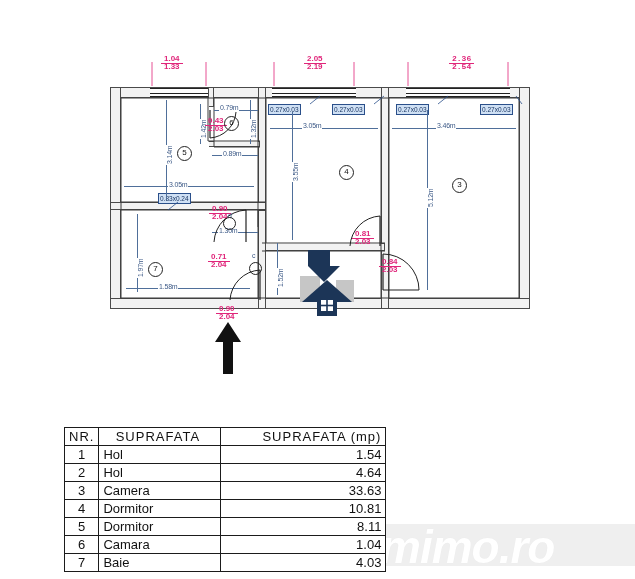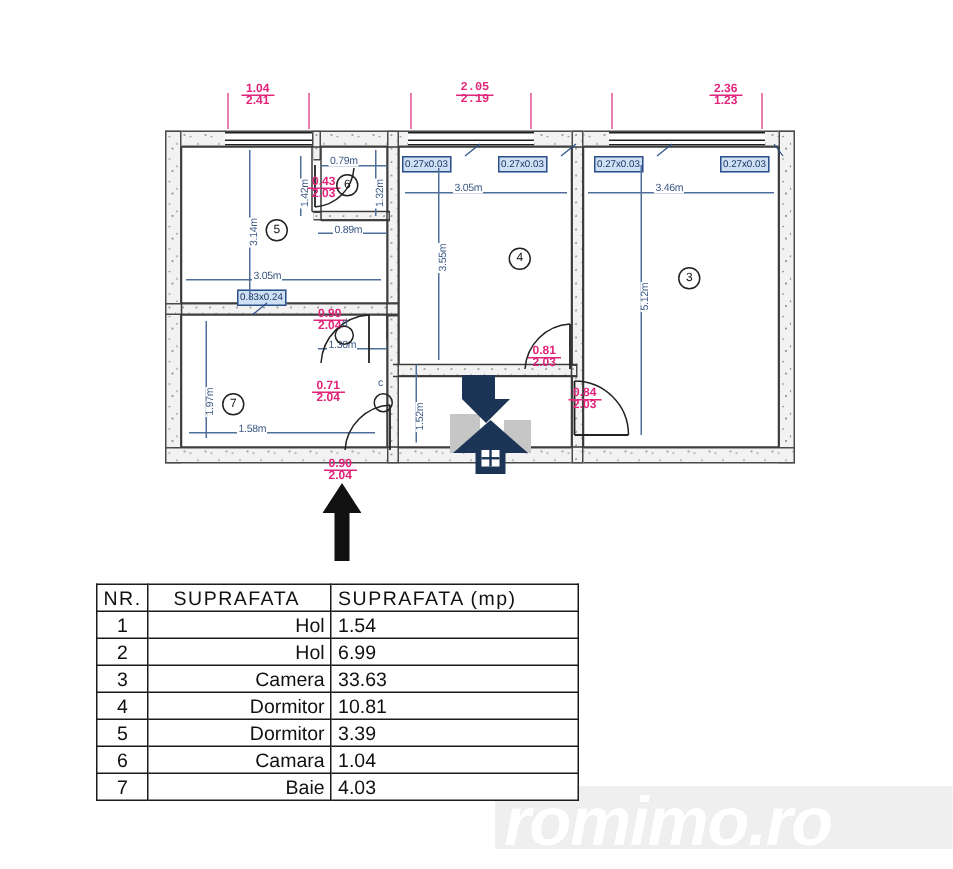--- a/index.html
+++ b/index.html
@@ -190,22 +190,22 @@
     border: 1px solid #1b1b1b;
     font-weight: normal;
     font-size: 13px;
     color: #111;
     padding: 1px 4px;
     height: 17px;
     box-sizing: border-box;
   }
   #areas-table th { letter-spacing: 1px; }
   .col-nr  { width: 34px;  text-align: center; }
-  .col-dest{ width: 122px; text-align: right; padding-left: 7px; }
-  .col-sup { width: 165px; text-align: left; }
+  .col-dest{ width: 122px; text-align: left; padding-left: 7px; }
+  .col-sup { width: 165px; text-align: right; }
   #areas-table thead th.col-dest { text-align: center; padding-left: 0; }
 </style>
 </head>
 <body>
 
 <div id="stage">
 
   <div class="abs" id="floorplan" style="left:0; top:0; width:635px; height:390px;">
 
     <div class="wall" style="left:110px; top:87px; width:420px; height:11px;"></div>
@@ -259,31 +259,31 @@
         </g>
       </svg>
     </div>
 
     <div class="win-wall" style="left:150px; top:88px; width:58px; height:9px;"></div>
     <div class="win-wall" style="left:272px; top:88px; width:84px; height:9px;"></div>
     <div class="win-wall" style="left:406px; top:88px; width:104px; height:9px;"></div>
 
     <div class="pinkdim" style="left:164px; top:55px;">
       <span class="top">1.04</span>
-      <span class="bot">2.41</span>
-      <span class="rule"></span>
-    </div>
-    <div class="pinkdim" style="left:307px; top:55px;font-family:Liberation Mono, monospace;">
+      <span class="bot">1.33</span>
+      <span class="rule"></span>
+    </div>
+    <div class="pinkdim" style="left:307px; top:55px;">
       <span class="top">2.05</span>
       <span class="bot">2.19</span>
       <span class="rule"></span>
     </div>
-    <div class="pinkdim" style="left:476px; top:55px;">
+    <div class="pinkdim" style="left:452px; top:55px;font-family:Liberation Mono, monospace;">
       <span class="top">2.36</span>
-      <span class="bot">1.23</span>
+      <span class="bot">2.54</span>
       <span class="rule"></span>
     </div>
 
     <div class="abs" style="left:0;top:0;">
       <svg width="635" height="100" style="display:block">
         <g stroke="#e0257a" stroke-width="0.8">
           <line x1="152" y1="62" x2="152" y2="86"></line>
           <line x1="206" y1="62" x2="206" y2="86"></line>
           <line x1="274" y1="62" x2="274" y2="86"></line>
           <line x1="354" y1="62" x2="354" y2="86"></line>
@@ -455,53 +455,53 @@
         <line x1="25" y1="59.5" x2="37" y2="59.5" stroke="#1c3557" stroke-width="1.6"></line>
       </svg>
     </div>
 
 
   </div>
 
   <div id="watermark-romimo-band" style="left:330px; top:524px; width:305px; height:42px;"></div>
   <div id="watermark-romimo" style="left:336px; top:520px;">romimo.ro</div>
 
-  <table id="areas-table" style="left:64px; top:389px;">
+  <table id="areas-table" style="left:64px; top:427px;">
     <thead>
       <tr>
         <th class="col-nr">NR.</th>
         <th class="col-dest">SUPRAFATA</th>
         <th class="col-sup">SUPRAFATA (mp)</th>
       </tr>
     </thead>
     <tbody>
       <tr>
         <td class="col-nr">1</td>
         <td class="col-dest">Hol</td>
         <td class="col-sup">1.54</td>
       </tr>
       <tr>
         <td class="col-nr">2</td>
         <td class="col-dest">Hol</td>
-        <td class="col-sup">6.99</td>
+        <td class="col-sup">4.64</td>
       </tr>
       <tr>
         <td class="col-nr">3</td>
         <td class="col-dest">Camera</td>
         <td class="col-sup">33.63</td>
       </tr>
       <tr>
         <td class="col-nr">4</td>
         <td class="col-dest">Dormitor</td>
         <td class="col-sup">10.81</td>
       </tr>
       <tr>
         <td class="col-nr">5</td>
         <td class="col-dest">Dormitor</td>
-        <td class="col-sup">3.39</td>
+        <td class="col-sup">8.11</td>
       </tr>
       <tr>
         <td class="col-nr">6</td>
         <td class="col-dest">Camara</td>
         <td class="col-sup">1.04</td>
       </tr>
       <tr>
         <td class="col-nr">7</td>
         <td class="col-dest">Baie</td>
         <td class="col-sup">4.03</td>

